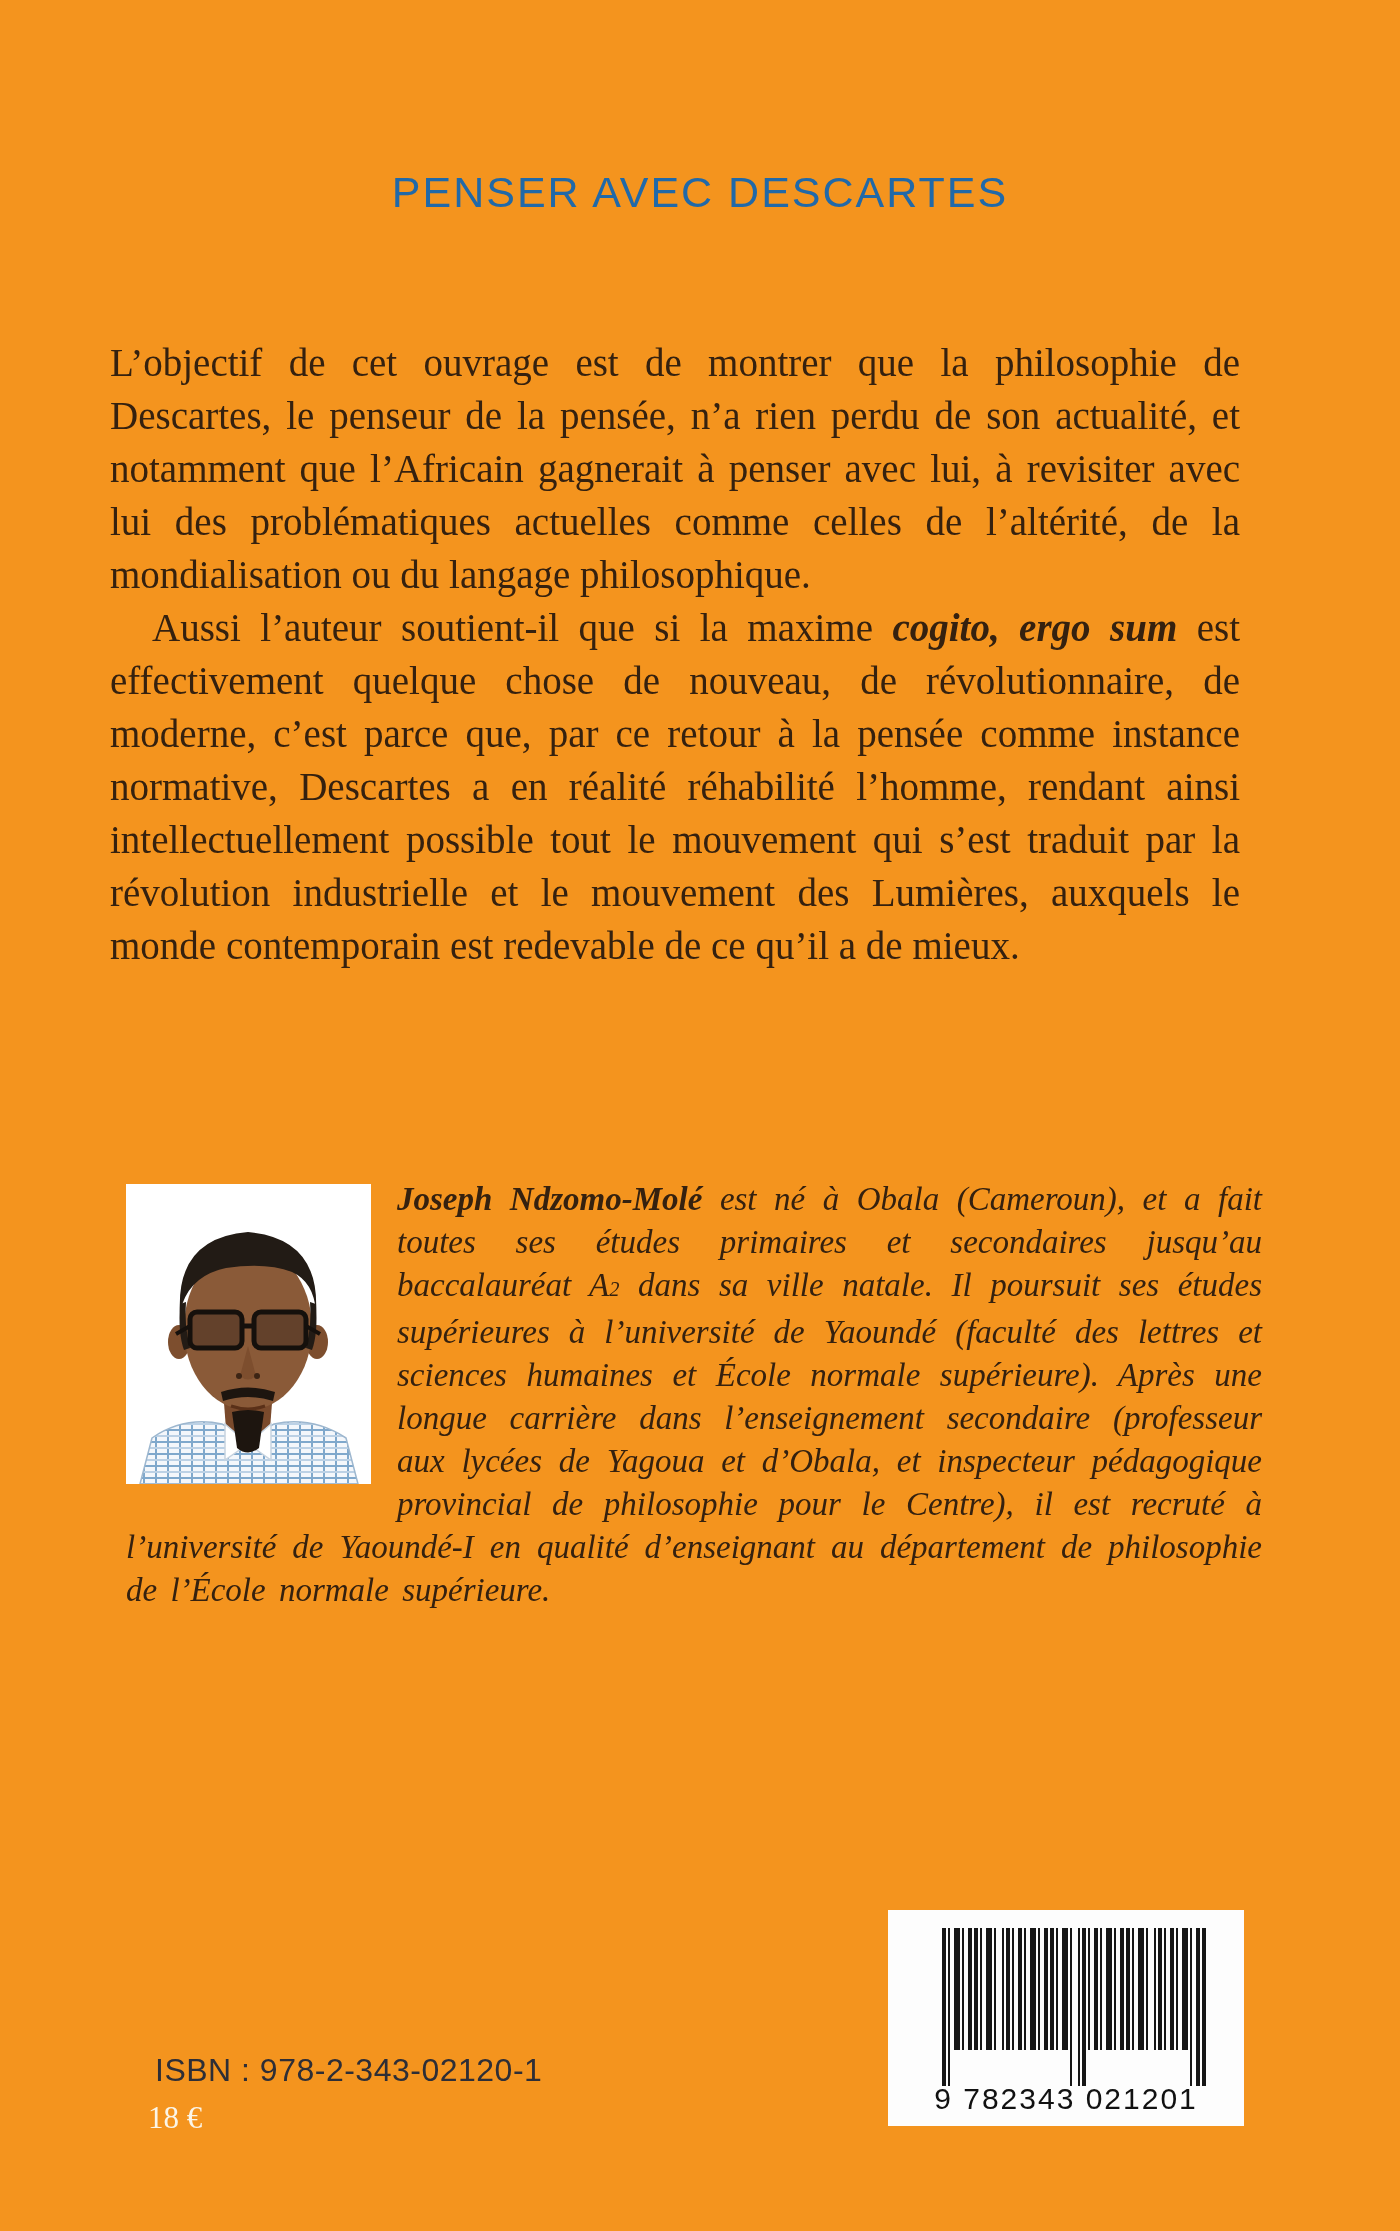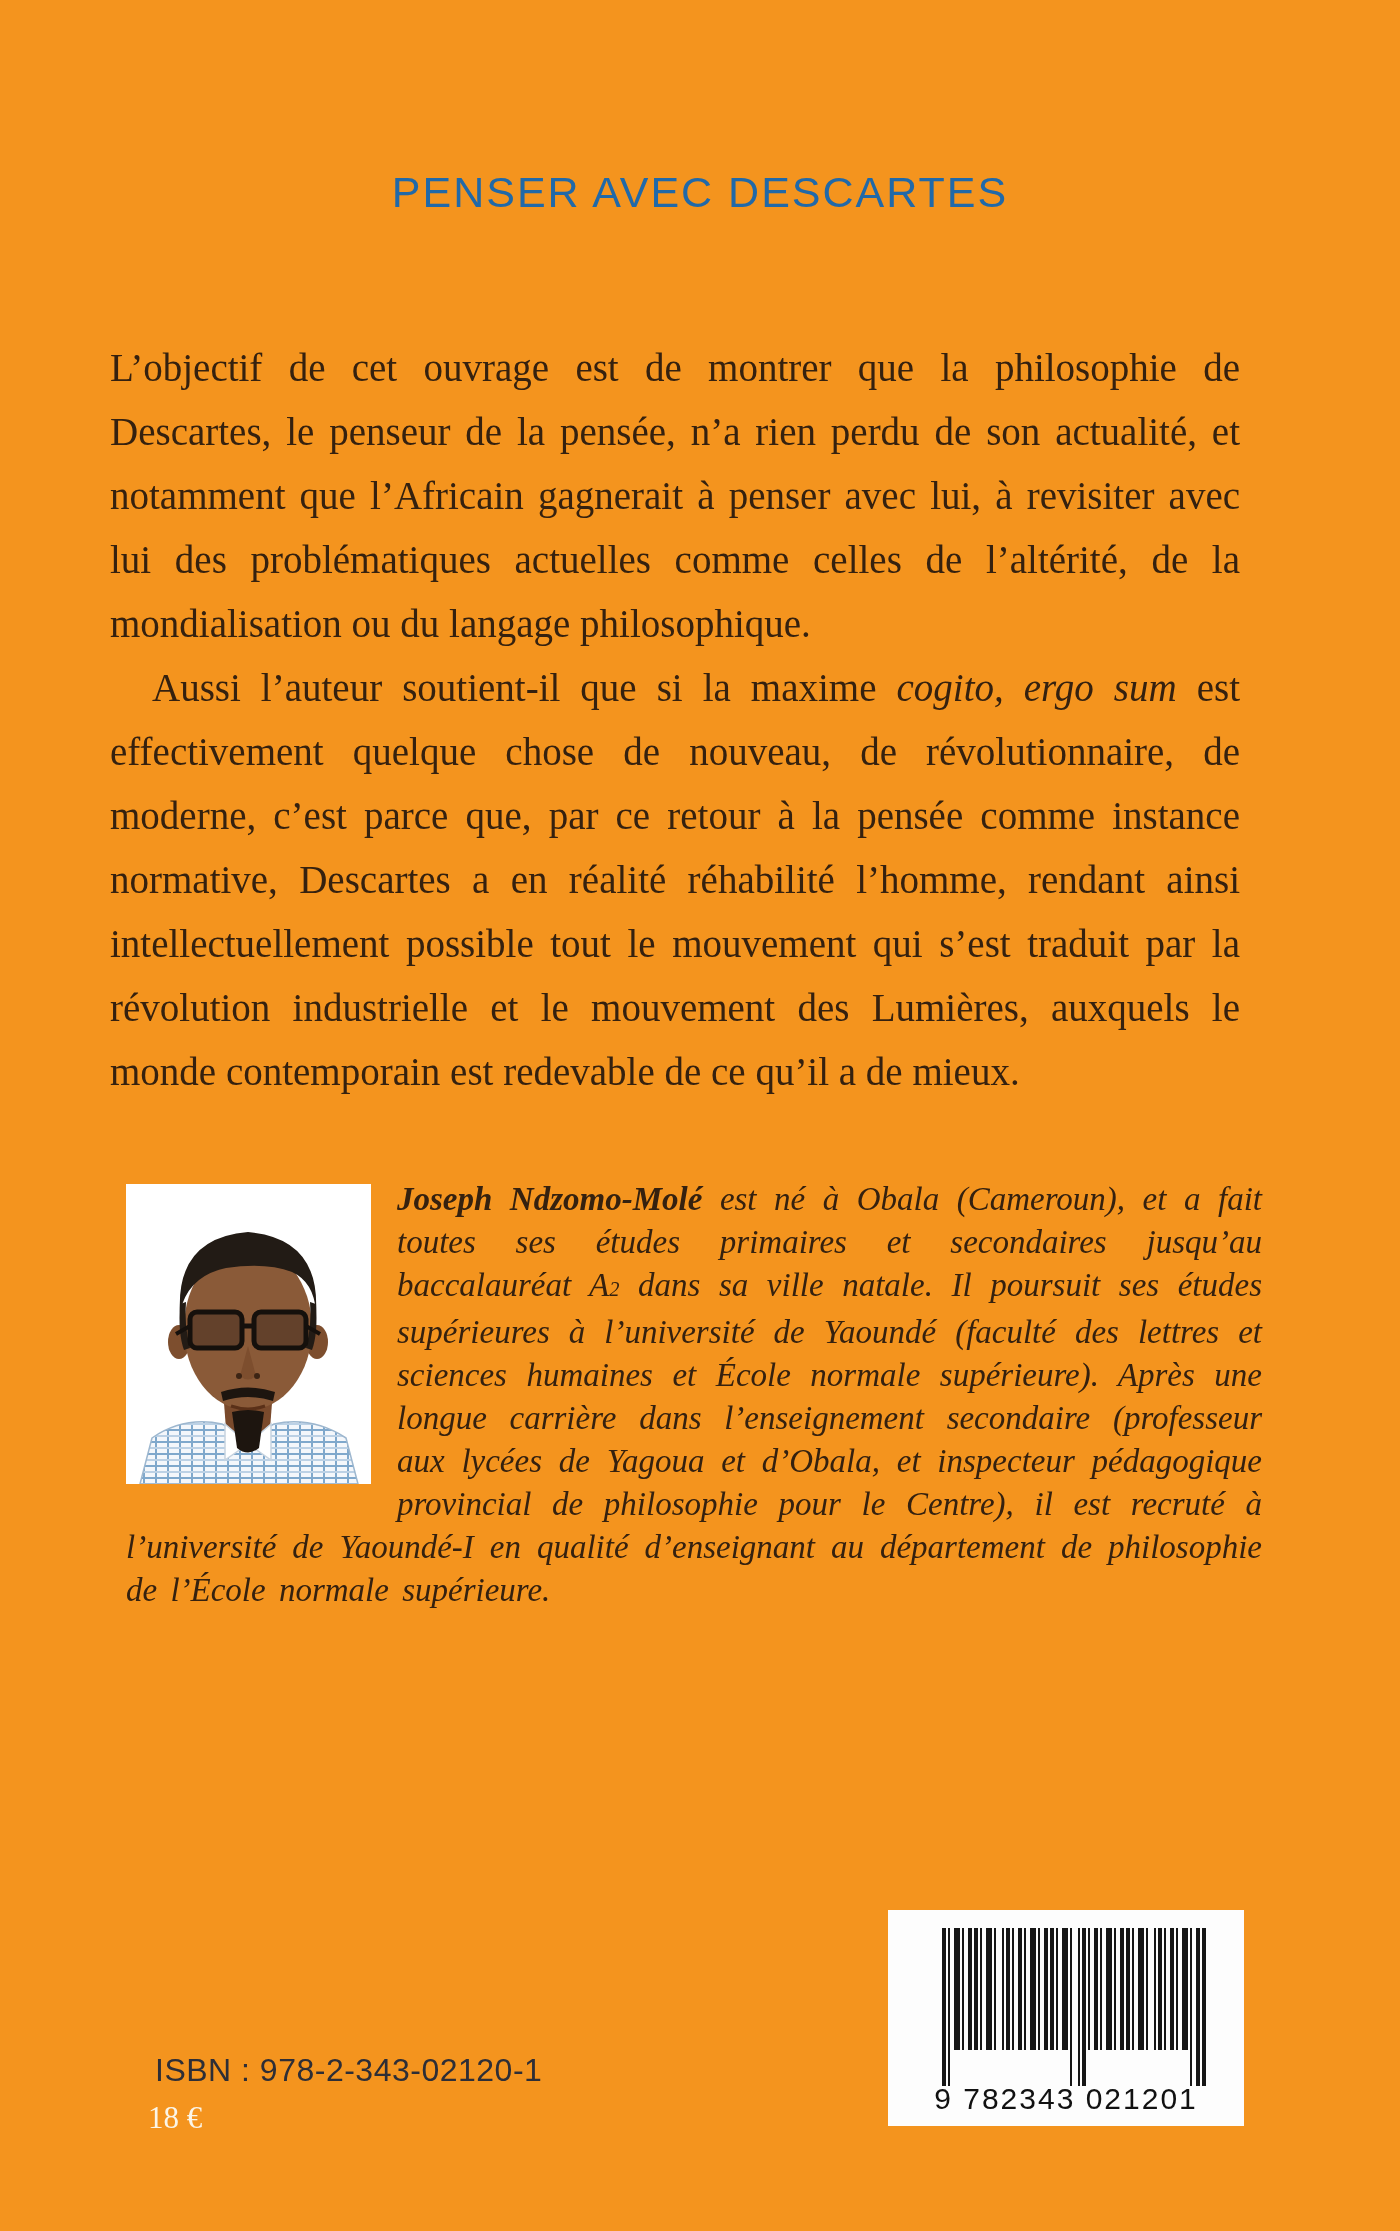--- a/index.html
+++ b/index.html
@@ -26,26 +26,26 @@
     text-align:center;
     font-family:"Liberation Sans", sans-serif;
     font-weight:400;
     font-size:43px;
     letter-spacing:2px;
     color:var(--title_blue);
   }
   .synopsis{
     position:absolute;top:336px;left:110px;width:1130px;
     color:var(--text_dark);
-    font-size:39px;line-height:64px;
+    font-size:39px;line-height:53px;
     text-align:justify;
   }
   .synopsis p{margin:0;}
   .synopsis .p2{text-indent:42px;}
-  .latin{font-style:italic;}
+  .latin{font-style:italic;font-weight:bold;}
   .bio{
     position:absolute;top:1178px;left:110px;width:1152px;
     color:var(--text_dark);
     padding-left:16px;
   }
   .photo{
     float:left;
     width:245px;height:300px;
     margin:6px 26px 10px 0;
     background:#ffffff;

